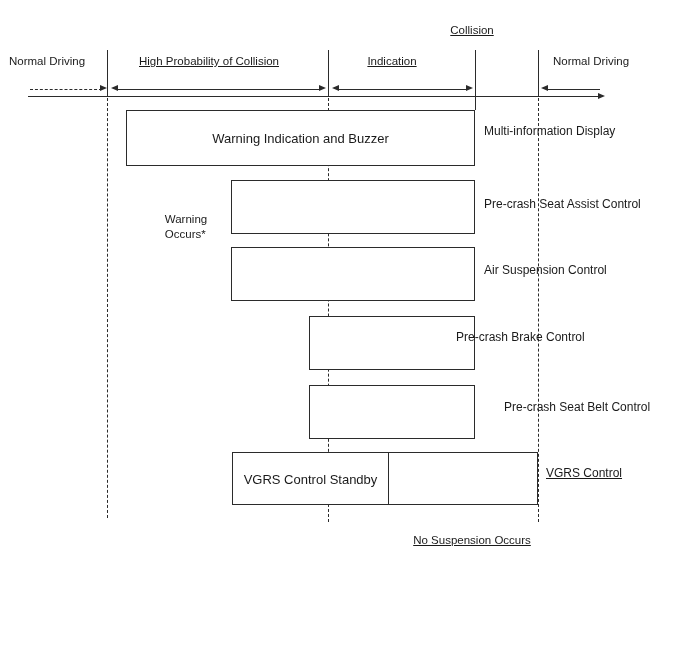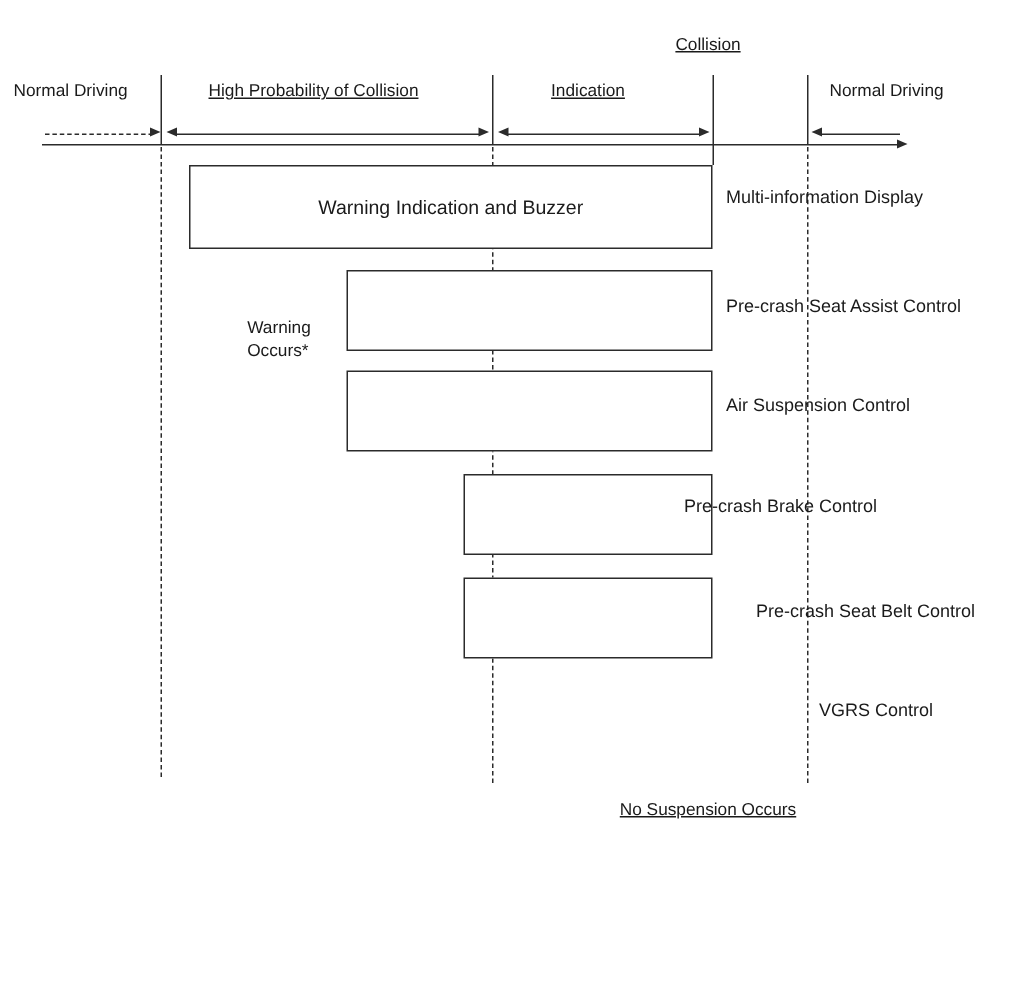--- a/index.html
+++ b/index.html
@@ -188,21 +188,26 @@
   <div class="box" style="left:309px; top:316px; width:166px; height:54px;">
     <div class="box-label"></div>
   </div>
   <div class="side-label" style="left:456px; top:337px;">Pre-crash Brake Control</div>
 
   <div class="box" style="left:309px; top:385px; width:166px; height:54px;">
     <div class="box-label"></div>
   </div>
   <div class="side-label" style="left:504px; top:407px;">Pre-crash Seat Belt Control</div>
 
-  <div class="side-label" style="left:546px; top:473px;">VGRS Control</div>
+  <div class="box" style="left:232px; top:452px; width:306px; height:53px;">
+    <div class="divider" style="left:155px; top:0; height:51px;"></div>
+    <div class="box-label" style="left:0; width:155px;">VGRS Control Standby</div>
+    <div class="box-label" style="left:157px; width:147px;"></div>
+  </div>
+  <div class="side-label" style="left:546px; top:473px;text-decoration:underline;">VGRS Control</div>
 
   <svg class="tri-up" style="left:462px; top:505px;" width="20" height="23" viewBox="0 0 20 23">
     <polygon points="10,0 17,22 3,22" fill="#111111"></polygon>
   </svg>
   <div class="txt center" style="left:472px; top:534px;">No Suspension Occurs</div>
 
 
 </div>
 
 </body></html>

